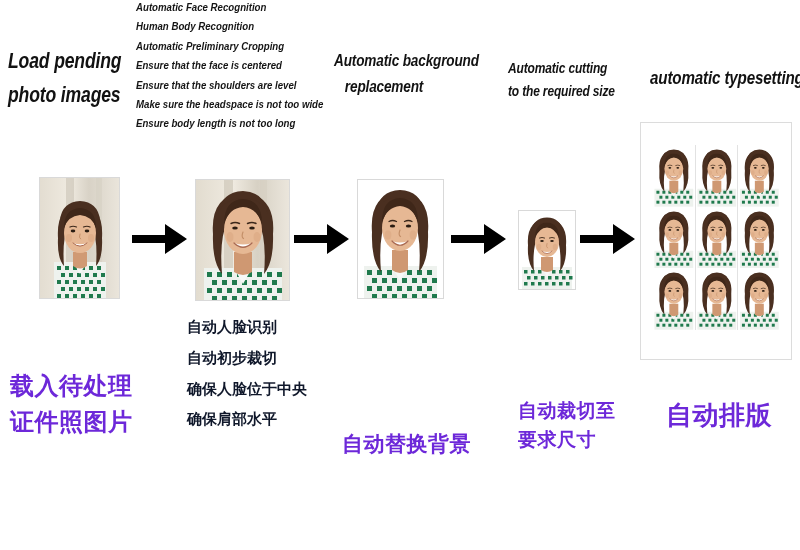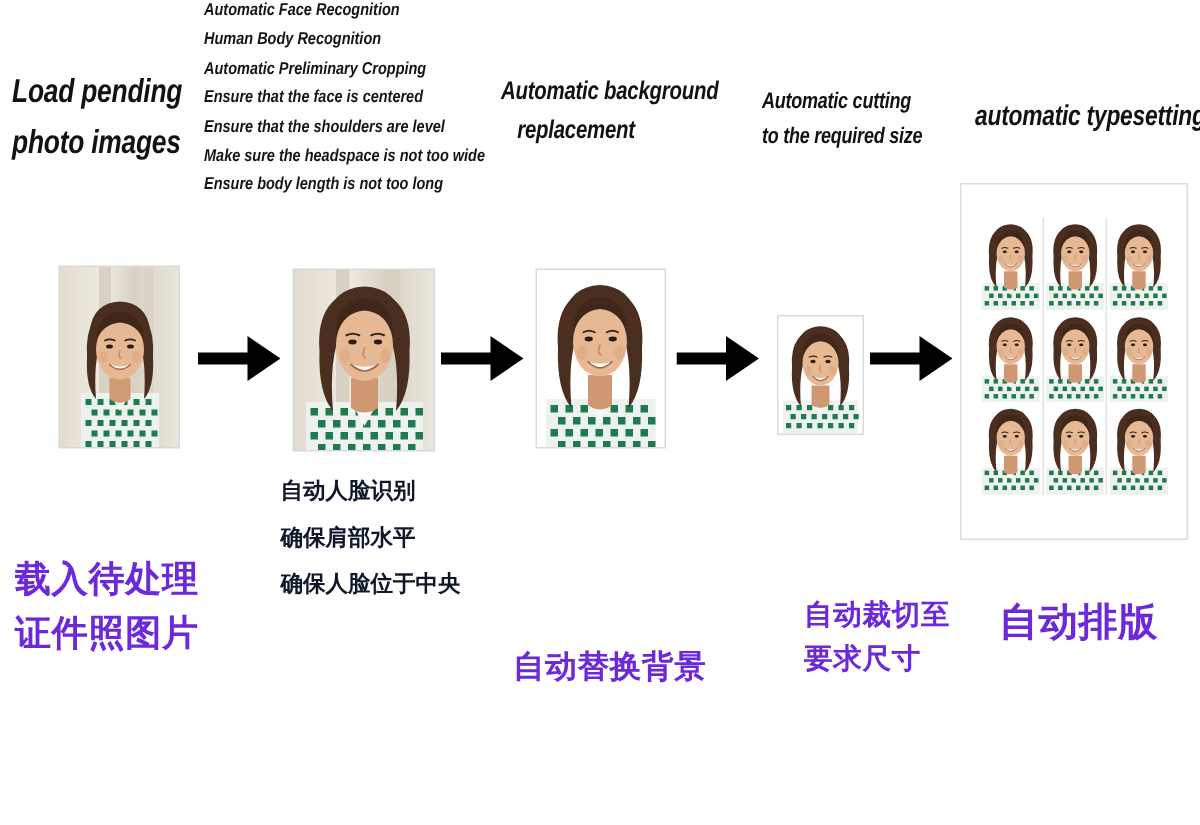--- a/index.html
+++ b/index.html
@@ -207,22 +207,23 @@
   <div class="list-en">Human Body Recognition</div>
   <div class="list-en">Automatic Preliminary Cropping</div>
   <div class="list-en">Ensure that the face is centered</div>
   <div class="list-en">Ensure that the shoulders are level</div>
   <div class="list-en">Make sure the headspace is not too wide</div>
   <div class="list-en">Ensure body length is not too long</div>
 </div>
 
 <div class="abs" style="left:187px; top:312px; width:170px;">
   <div class="list-cn">自动人脸识别</div>
+  <div class="list-cn">自动初步裁切</div>
+  <div class="list-cn">确保人脸位于中央</div>
   <div class="list-cn">确保肩部水平</div>
-  <div class="list-cn">确保人脸位于中央</div>
 </div>
 
 <div class="photo bordered" style="left:196px; top:180px; width:93px; height:120px;">
   <svg viewBox="0 0 93 120" preserveAspectRatio="xMidYMid slice" aria-hidden="true">
     <defs>
       <linearGradient id="bgWarm2" x1="0" y1="0" x2="1" y2="0">
         <stop offset="0%" stop-color="#e2dccf"></stop>
         <stop offset="40%" stop-color="#efeae0"></stop>
         <stop offset="66%" stop-color="#d7d1c4"></stop>
         <stop offset="100%" stop-color="#ebe6dc"></stop>
@@ -373,21 +374,21 @@
 
 <div class="arrow" style="left:451px; top:222px; width:55px; height:34px;">
   <svg viewBox="0 0 55 34" aria-hidden="true">
     <path d="M0 13 L33 13 L33 2 L55 17 L33 32 L33 21 L0 21 Z" fill="#000000"></path>
   </svg>
 </div>
 
 <div class="abs heading-en sm" style="left:508px; top:56px; font-size:15px; width:210px;">Automatic cutting
 to the required size</div>
 
-<div class="abs heading-cn" style="left:518px; top:396px; font-size:19px;margin-left:18px;">自动裁切至
+<div class="abs heading-cn" style="left:518px; top:396px; font-size:19px;">自动裁切至
 要求尺寸</div>
 
 <div class="photo bordered" style="left:519px; top:211px; width:56px; height:78px; background:#ffffff;">
   <svg viewBox="0 0 56 78" preserveAspectRatio="xMidYMid slice" aria-hidden="true">
     <defs>
         <clipPath id="clip4">
           <rect x="0" y="0" width="56" height="78"></rect>
         </clipPath>
       </defs>
     <g clip-path="url(#clip4)">

